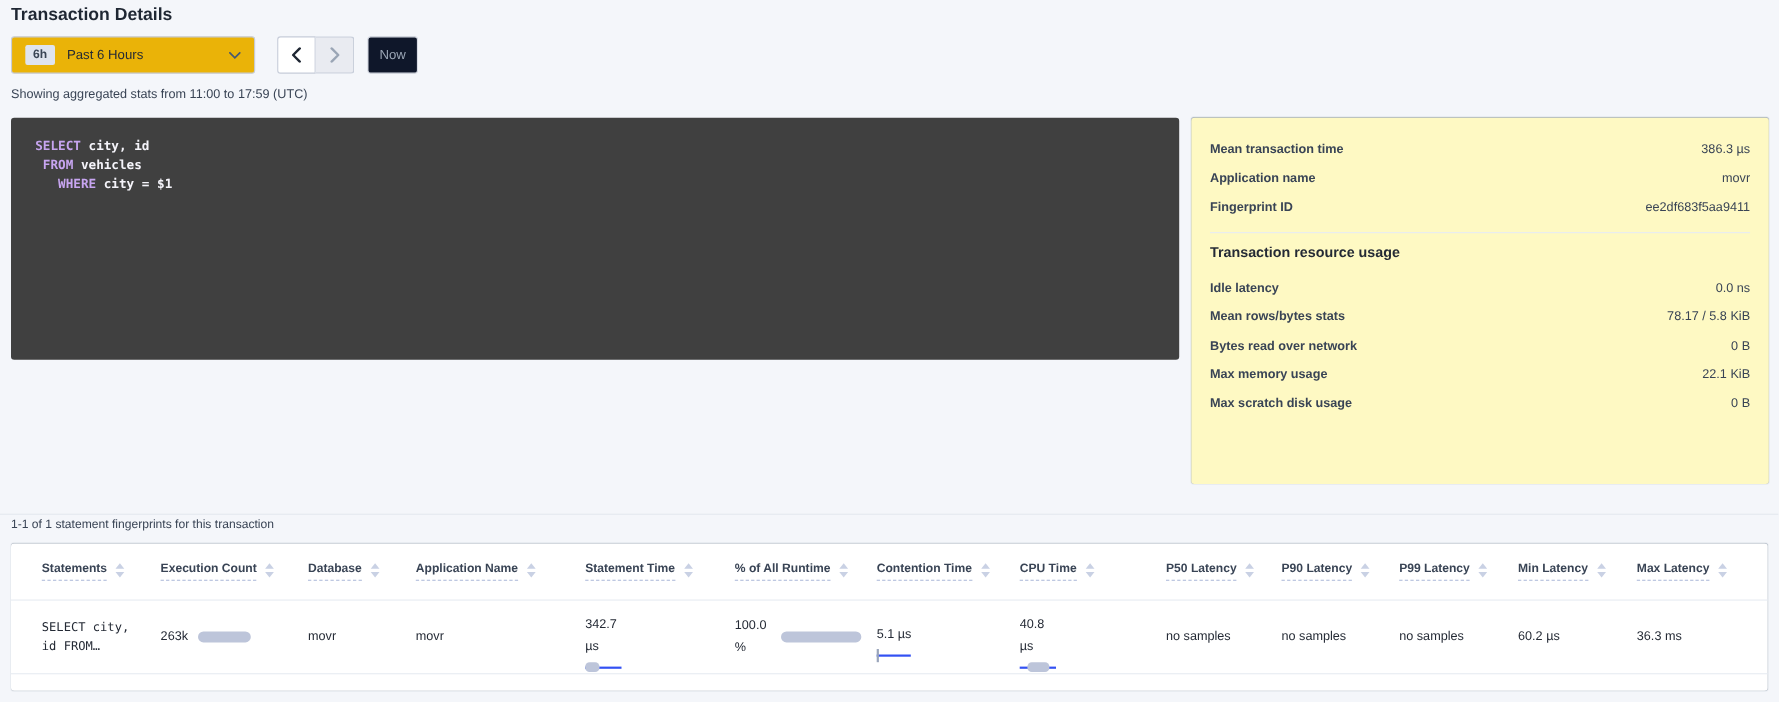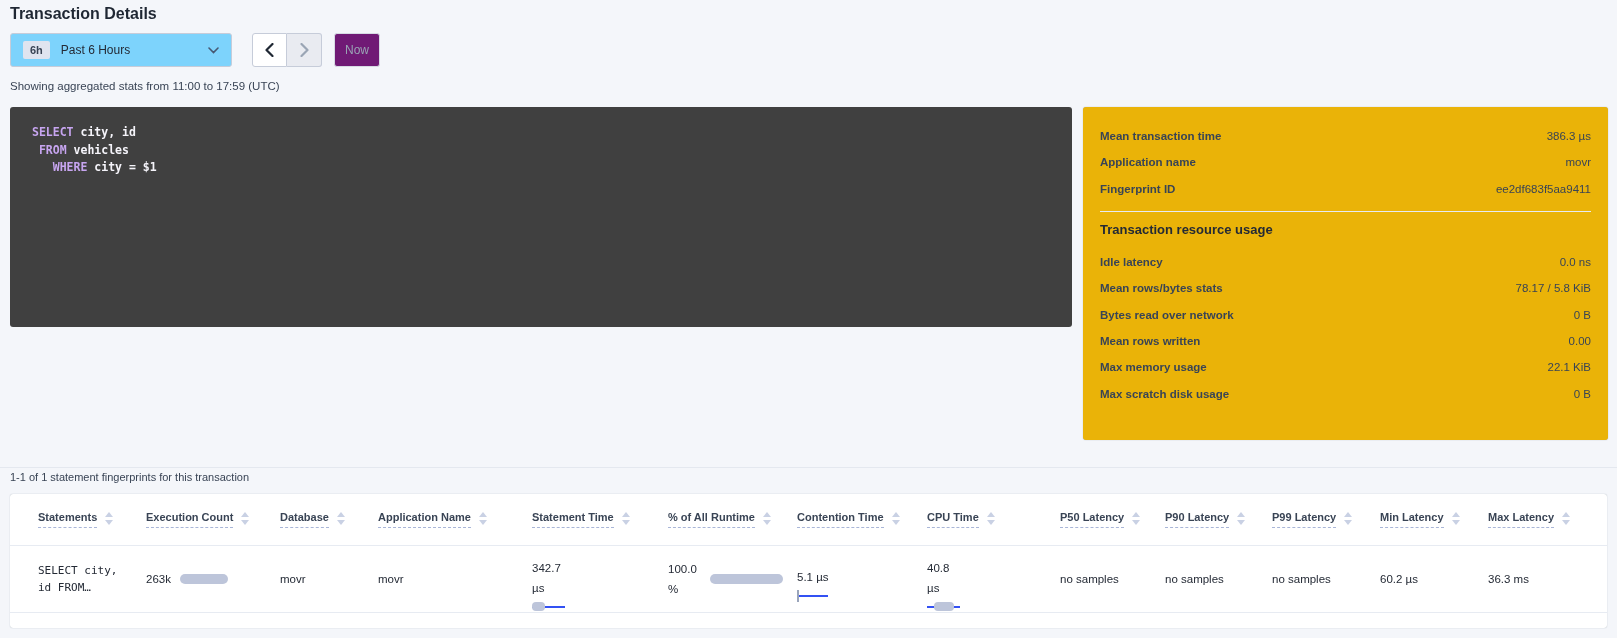--- a/index.html
+++ b/index.html
@@ -4,43 +4,43 @@
 <style>
   * { margin:0; padding:0; box-sizing:border-box; }
   html,body { background:#f4f6fa; }
   .page{ position:relative; width:1617px; height:638px; background:#f4f6fa;
          font-family:"Liberation Sans",sans-serif; color:#394455; overflow:hidden; }
 
   
   .page-title{ position:absolute; left:10px; top:5px; font-size:16px; font-weight:700; color:#1f2733; }
 
   .controls{ position:absolute; left:10px; top:33px; display:flex; height:34px; }
-  .dropdown{ width:222px; height:34px; background:#7dd3fc; border:1px solid #c6ccd9; border-radius:3px;
+  .dropdown{ width:222px; height:34px; background:#eab308; border:1px solid #c6ccd9; border-radius:3px;
              display:flex; align-items:center; gap:11px; padding:0 12px; cursor:pointer; }
   .badge{ background:#dfe4ef; border-radius:2px; font-size:11px; font-weight:700; color:#394455; padding:3px 7px; }
   .dd-label{ font-size:12px; color:#242a35; flex:1; }
   .nav-group{ display:flex; margin-left:20px; }
   .nav-btn{ width:35px; height:34px; display:flex; align-items:center; justify-content:center; background:#fff;
             border:1px solid #c6ccd9; cursor:pointer; }
   .nav-btn.prev{ border-radius:3px 0 0 3px; }
   .nav-btn.next{ border-radius:0 3px 3px 0; border-left:none; background:#e9ebf1; cursor:default; }
-  .now-btn{ margin-left:12px; width:46px; height:34px; background:#701a75; border:1px solid #d7dbe4; border-radius:3px;
+  .now-btn{ margin-left:12px; width:46px; height:34px; background:#0f172a; border:1px solid #d7dbe4; border-radius:3px;
             color:#9aa5b5; font-size:12px; display:flex; align-items:center; justify-content:center; }
 
   .subtitle{ position:absolute; left:10px; top:80px; font-size:11.5px; color:#394455; }
   .subtitle b{ font-weight:400; }
 
   
   .sql-box{ position:absolute; left:10px; top:107px; width:1062px; height:220px; background:#404040;
             border-radius:3px; padding:17px 22px; font-family:"DejaVu Sans Mono",monospace;
             font-size:11.5px; font-weight:600; line-height:17.5px; color:#f5f4fa; white-space:pre; }
   .kw{ color:#c7a5f0; }
 
   
-  .stats-card{ position:absolute; left:1083px; top:107px; width:525px; height:333px; background:#eab308;
+  .stats-card{ position:absolute; left:1083px; top:107px; width:525px; height:333px; background:#fef9c3;
                border-radius:3px; box-shadow:0 0 1px rgba(67,90,111,.5); padding:16px 17px 0; }
   .stat-row{ display:flex; justify-content:space-between; align-items:center; height:26.3px; font-size:11.5px; }
   .stat-label{ font-weight:600; color:#394455; }
   .stat-value{ font-weight:400; color:#394455; }
   .card-divider{ border-top:1px solid #e7ebf2; margin:9px 0 10px; }
   .section-title{ font-size:13px; font-weight:700; color:#242a35; margin:4px 0 12px; }
 
   
   .page-divider{ position:absolute; left:0; top:467px; width:1617px; border-top:1px solid #e4e8ef; }
   .caption{ position:absolute; left:10px; top:471px; font-size:11px; color:#394455; }
@@ -135,24 +135,20 @@
     </div>
     <div class="stat-row">
       <span class="stat-label">Mean rows/bytes stats</span>
       <span class="stat-value">78.17 / 5.8 KiB</span>
     </div>
     <div class="stat-row">
       <span class="stat-label">Bytes read over network</span>
       <span class="stat-value">0 B</span>
     </div>
     <div class="stat-row">
-      <span class="stat-label">Mean rows written</span>
-      <span class="stat-value">0.00</span>
-    </div>
-    <div class="stat-row">
       <span class="stat-label">Max memory usage</span>
       <span class="stat-value">22.1 KiB</span>
     </div>
     <div class="stat-row">
       <span class="stat-label">Max scratch disk usage</span>
       <span class="stat-value">0 B</span>
     </div>
   </div>
 
   <div class="page-divider"></div>

